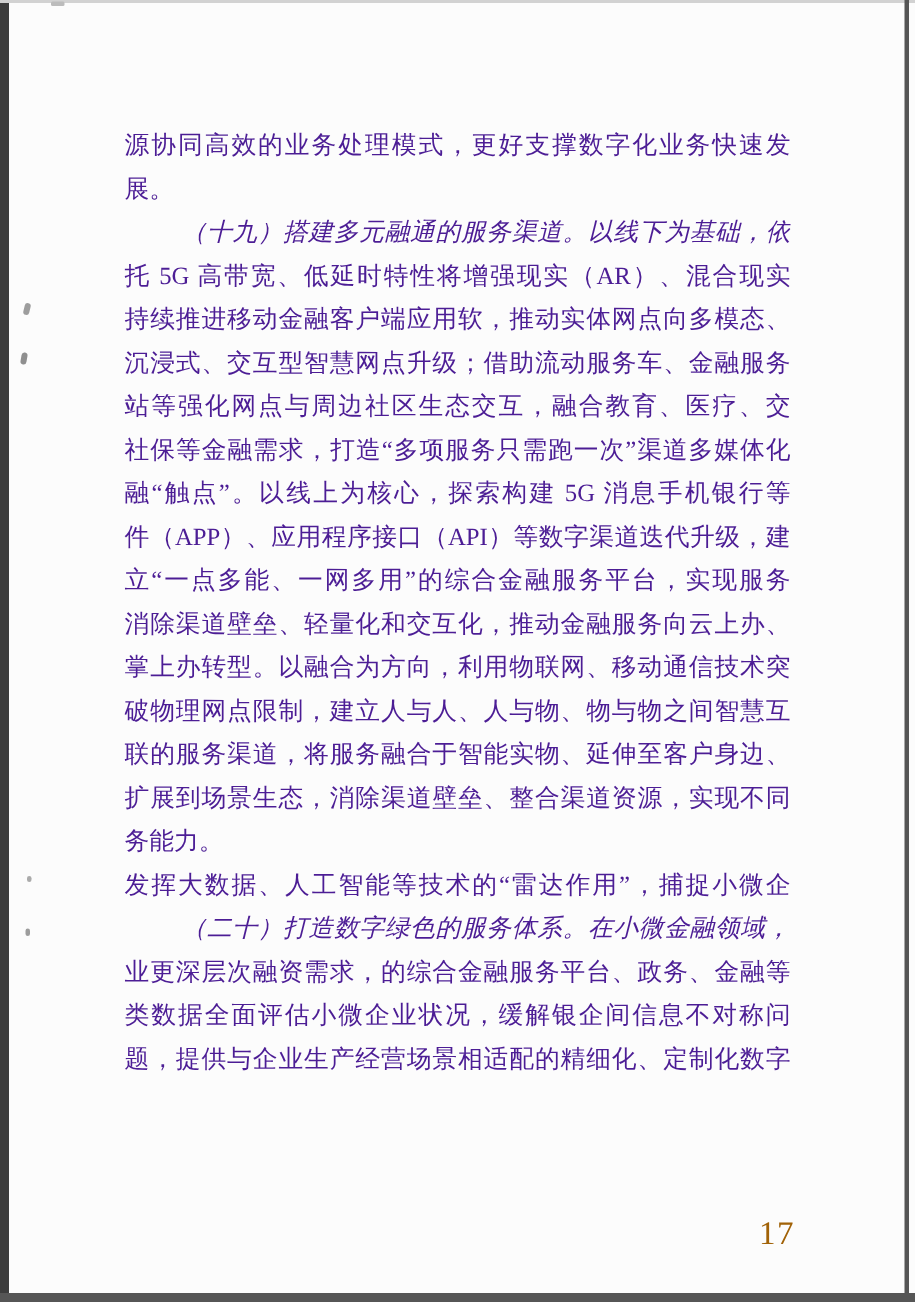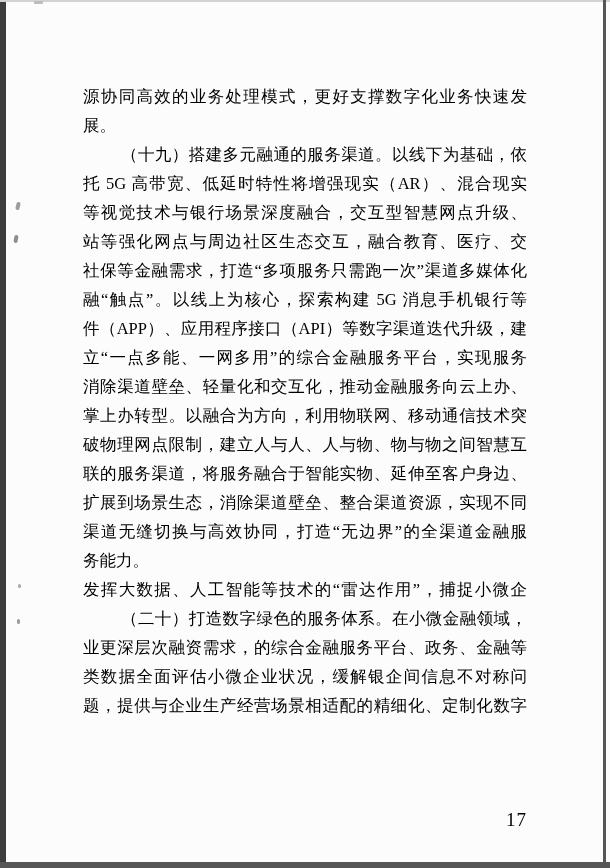--- a/index.html
+++ b/index.html
@@ -40,39 +40,39 @@
   .speck.a { left: 16px; top: 202px; width: 4px; height: 8px; transform: rotate(14deg); background:#9d9d9d; }
   .speck.b { left: 14px; top: 235px; width: 4px; height: 8px; transform: rotate(10deg); background:#8f8f8f; }
   .speck.c { left: 18px; top: 584px; width: 3px; height: 4px; background:#ababab; }
   .speck.d { left: 17px; top: 619px; width: 3px; height: 5px; background:#9d9d9d; }
   .speck.e { left: 34px; top: 1px;  width: 9px; height: 3px; background:#bcbcbc; border-radius:1px; }
   
   .textblock {
     position: absolute;
     left: 83px; top: 82px;
     width: 444px;
-    color: #000000;
+    color: #4c1d95;
     font-size: 16.5px;
     line-height: 29px;
   }
   .line {
     height: 29px;
     overflow: hidden;
     text-align: justify;
     text-align-last: justify;
     text-justify: inter-character;
     white-space: normal;
   }
-  .line.indent { text-indent: 38px; }
+  .line.indent { text-indent: 38px; font-style: italic; }
   .line.end { text-align-last: left; }
   .pagenum {
     position: absolute;
     left: 506px; top: 809px;
-    font-size: 19px;
-    color: #000000;
+    font-size: 22px;
+    color: #a16207;
     letter-spacing: 1px;
   }
 </style>
 </head>
 <body>
 
 <div class="scan-page">
   <div class="edge-top"></div>
   <div class="edge-left"></div>
   <div class="edge-right"></div>
@@ -82,32 +82,32 @@
   <div class="speck b"></div>
   <div class="speck c"></div>
   <div class="speck d"></div>
   <div class="speck e"></div>
 
   <div class="textblock" id="textblock">
       <div class="line">源协同高效的业务处理模式，更好支撑数字化业务快速发</div>
       <div class="line end">展。</div>
       <div class="line indent">（十九）搭建多元融通的服务渠道。以线下为基础，依</div>
       <div class="line">托 5G 高带宽、低延时特性将增强现实（AR）、混合现实（MR）</div>
-      <div class="line">等视觉技术与银行场景深度融合，交互型智慧网点升级、</div>
+      <div class="line">持续推进移动金融客户端应用软，推动实体网点向多模态、</div>
+      <div class="line">沉浸式、交互型智慧网点升级；借助流动服务车、金融服务</div>
       <div class="line">站等强化网点与周边社区生态交互，融合教育、医疗、交通、</div>
       <div class="line">社保等金融需求，打造“多项服务只需跑一次”渠道多媒体化</div>
       <div class="line">融“触点”。以线上为核心，探索构建 5G 消息手机银行等</div>
       <div class="line">件（APP）、应用程序接口（API）等数字渠道迭代升级，建</div>
       <div class="line">立“一点多能、一网多用”的综合金融服务平台，实现服务</div>
       <div class="line">消除渠道壁垒、轻量化和交互化，推动金融服务向云上办、</div>
       <div class="line">掌上办转型。以融合为方向，利用物联网、移动通信技术突</div>
       <div class="line">破物理网点限制，建立人与人、人与物、物与物之间智慧互</div>
       <div class="line">联的服务渠道，将服务融合于智能实物、延伸至客户身边、</div>
       <div class="line">扩展到场景生态，消除渠道壁垒、整合渠道资源，实现不同</div>
-      <div class="line">渠道无缝切换与高效协同，打造“无边界”的全渠道金融服</div>
       <div class="line end">务能力。</div>
       <div class="line">发挥大数据、人工智能等技术的“雷达作用”，捕捉小微企</div>
       <div class="line indent">（二十）打造数字绿色的服务体系。在小微金融领域，</div>
       <div class="line">业更深层次融资需求，的综合金融服务平台、政务、金融等各</div>
       <div class="line">类数据全面评估小微企业状况，缓解银企间信息不对称问</div>
       <div class="line">题，提供与企业生产经营场景相适配的精细化、定制化数字</div>
     </div>
 
   <div class="pagenum">17</div>
 </div>

